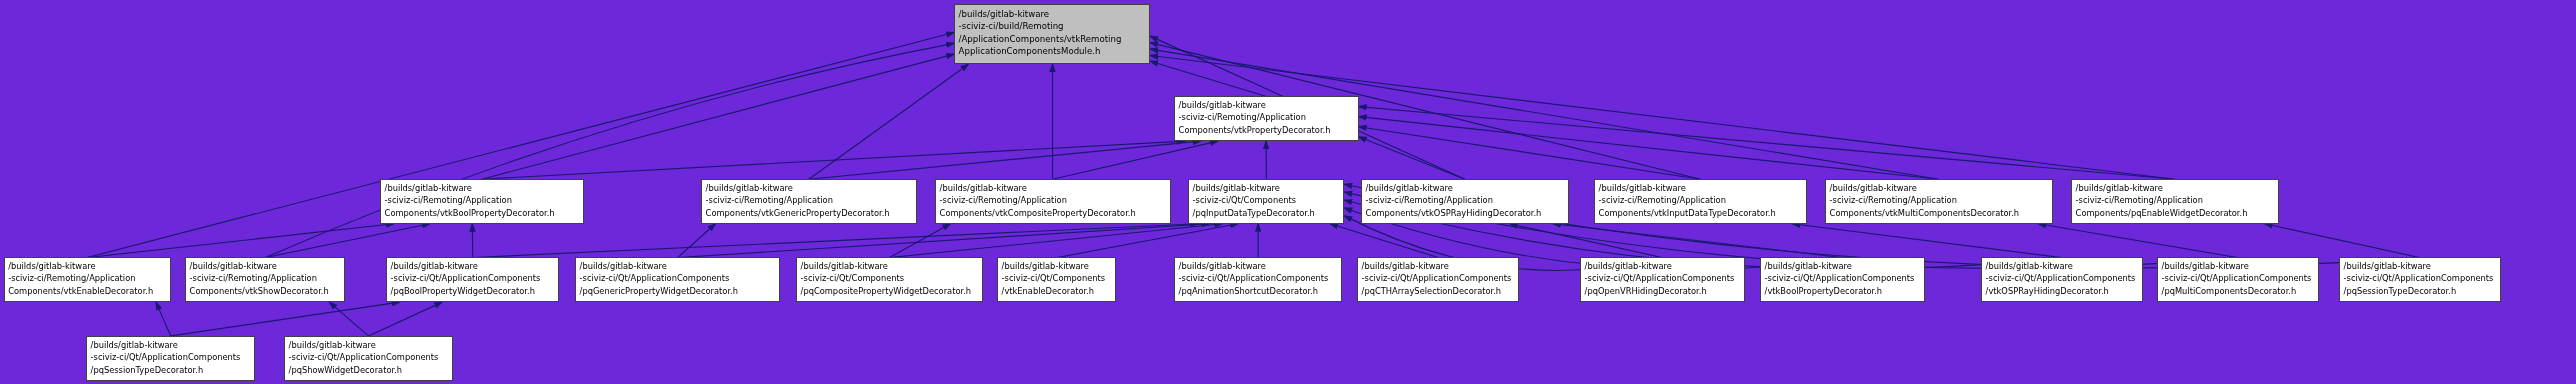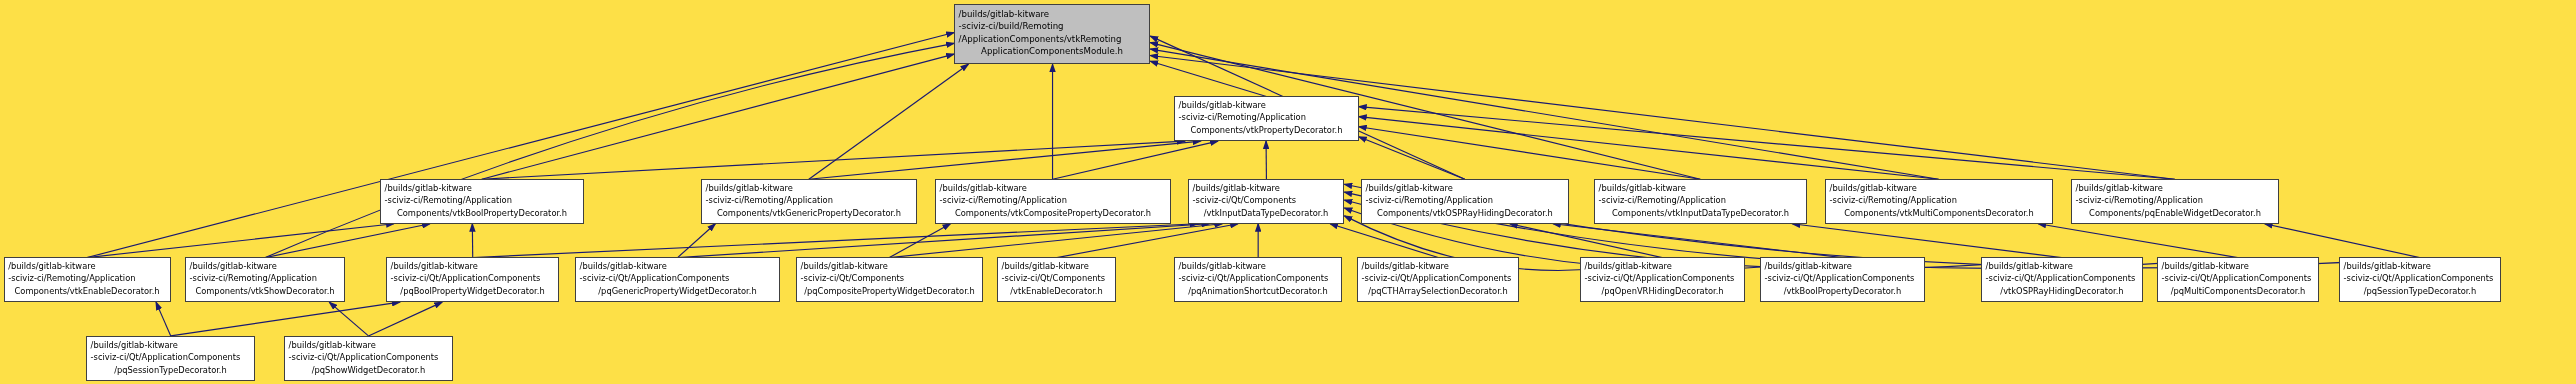--- a/index.html
+++ b/index.html
@@ -1,39 +1,39 @@
 <!DOCTYPE html>
 <html style="font-size:11.5px"><head>
 <meta charset="utf-8">
 <style>
   html,body{margin:0;padding:0;background:#ffffff;}
   #canvas{
     position:relative;
     width:2576px;height:385px;
-    background:#fde047;
+    background:#6d28d9;
     font-family:"DejaVu Sans","Liberation Sans",sans-serif;
     overflow:hidden;
   }
   #edges{position:absolute;left:0;top:0;width:2576px;height:385px;}
   .node{
     position:absolute;
     box-sizing:border-box;
     background:#ffffff;
     border:0.7px solid #404040;
     color:#000000;
     font-size:8.3px;
     line-height:12.2px;
     padding:2.2px 3.6px 1.4px 3.6px;
     white-space:nowrap;
     overflow:hidden;
     text-align:left;
     cursor:pointer;
   }
   .node .ln{display:block;}
-  .node .ln.last{text-align:center;}
+  .node .ln.last{text-align:left;}
   .node.root{
     background:#bfbfbf;
     border:1.4px solid #404040;
     font-size:8.6px;
     padding-top:3.6px;
     cursor:default;
   }
 </style>
 </head>
 <body>
@@ -111,21 +111,21 @@
       <span class="ln last">Components/vtkGenericPropertyDecorator.h</span>
     </div>
     <div class="node" style="left: 935px; top: 179px; width: 236px; height: 45px;">
       <span class="ln">/builds/gitlab-kitware</span>
       <span class="ln">-sciviz-ci/Remoting/Application</span>
       <span class="ln last">Components/vtkCompositePropertyDecorator.h</span>
     </div>
     <div class="node" style="left: 1188px; top: 179px; width: 156px; height: 45px;">
       <span class="ln">/builds/gitlab-kitware</span>
       <span class="ln">-sciviz-ci/Qt/Components</span>
-      <span class="ln last">/vtkInputDataTypeDecorator.h</span>
+      <span class="ln last">/pqInputDataTypeDecorator.h</span>
     </div>
     <div class="node" style="left: 1361px; top: 179px; width: 208px; height: 45px;">
       <span class="ln">/builds/gitlab-kitware</span>
       <span class="ln">-sciviz-ci/Remoting/Application</span>
       <span class="ln last">Components/vtkOSPRayHidingDecorator.h</span>
     </div>
     <div class="node" style="left: 1594px; top: 179px; width: 213px; height: 45px;">
       <span class="ln">/builds/gitlab-kitware</span>
       <span class="ln">-sciviz-ci/Remoting/Application</span>
       <span class="ln last">Components/vtkInputDataTypeDecorator.h</span>

